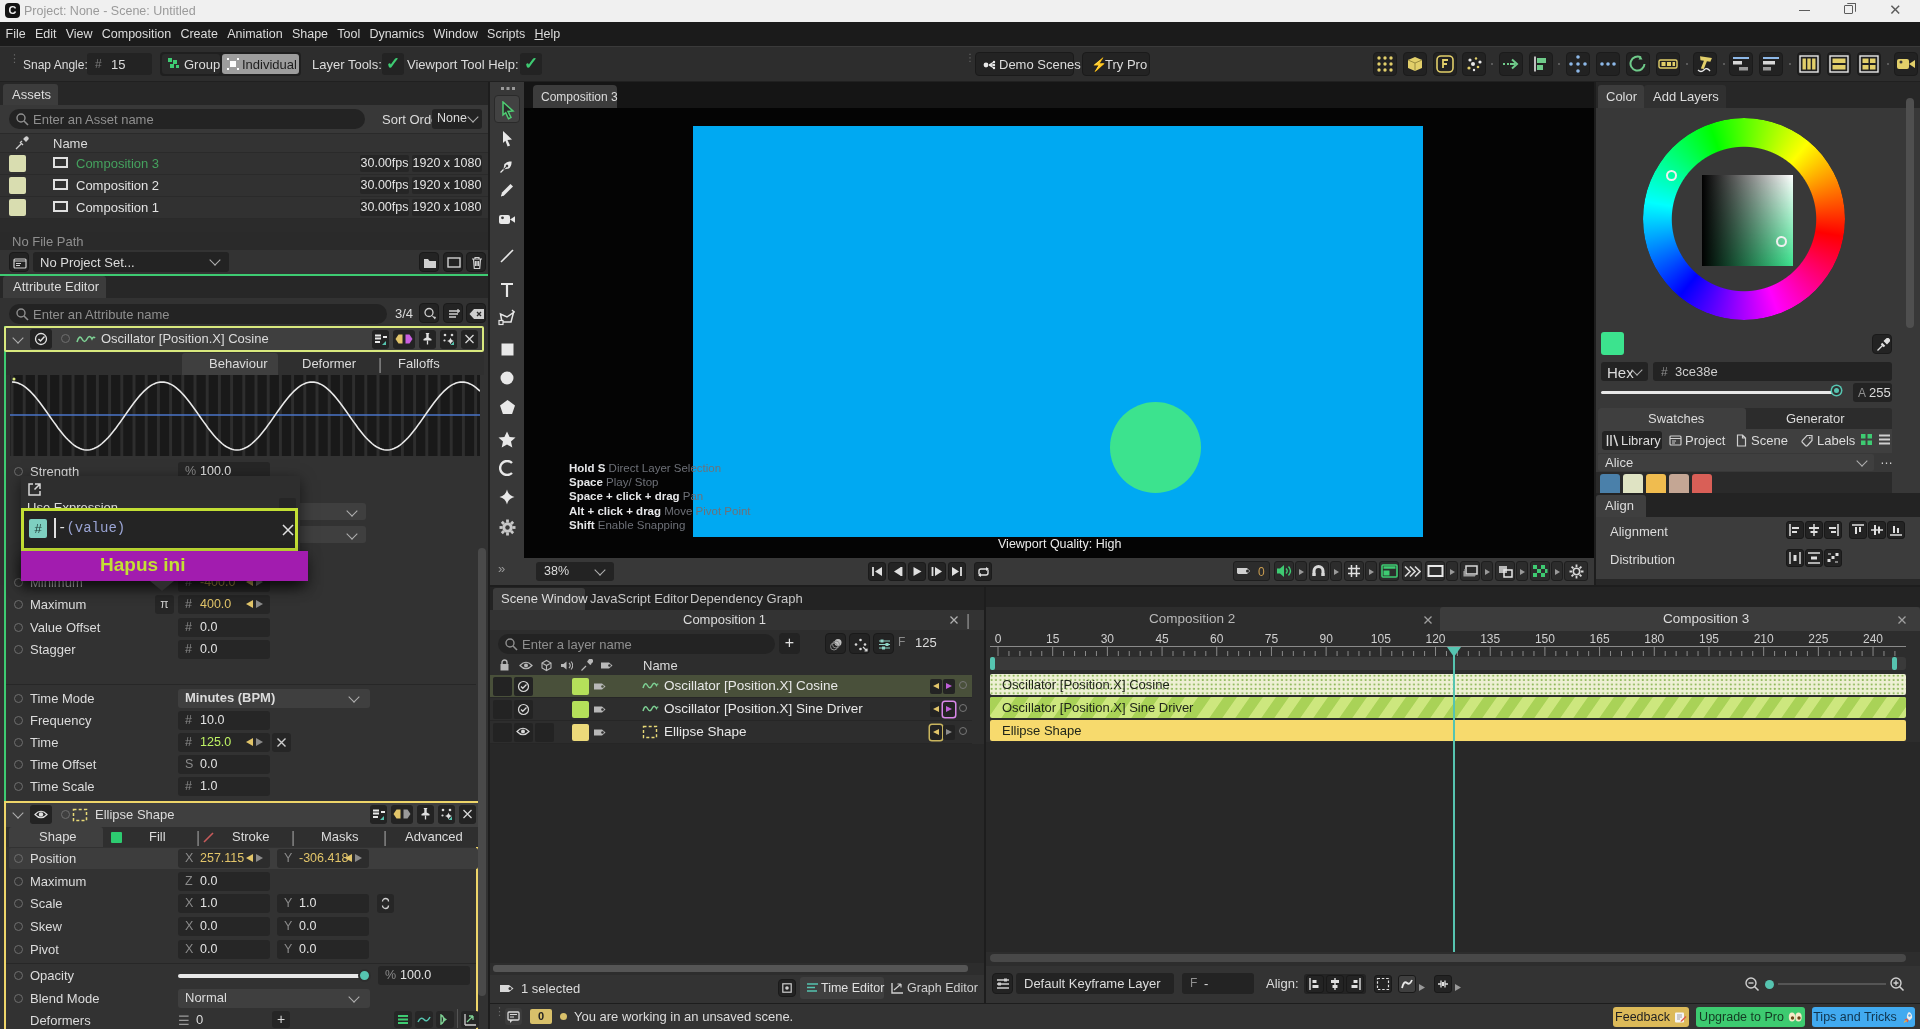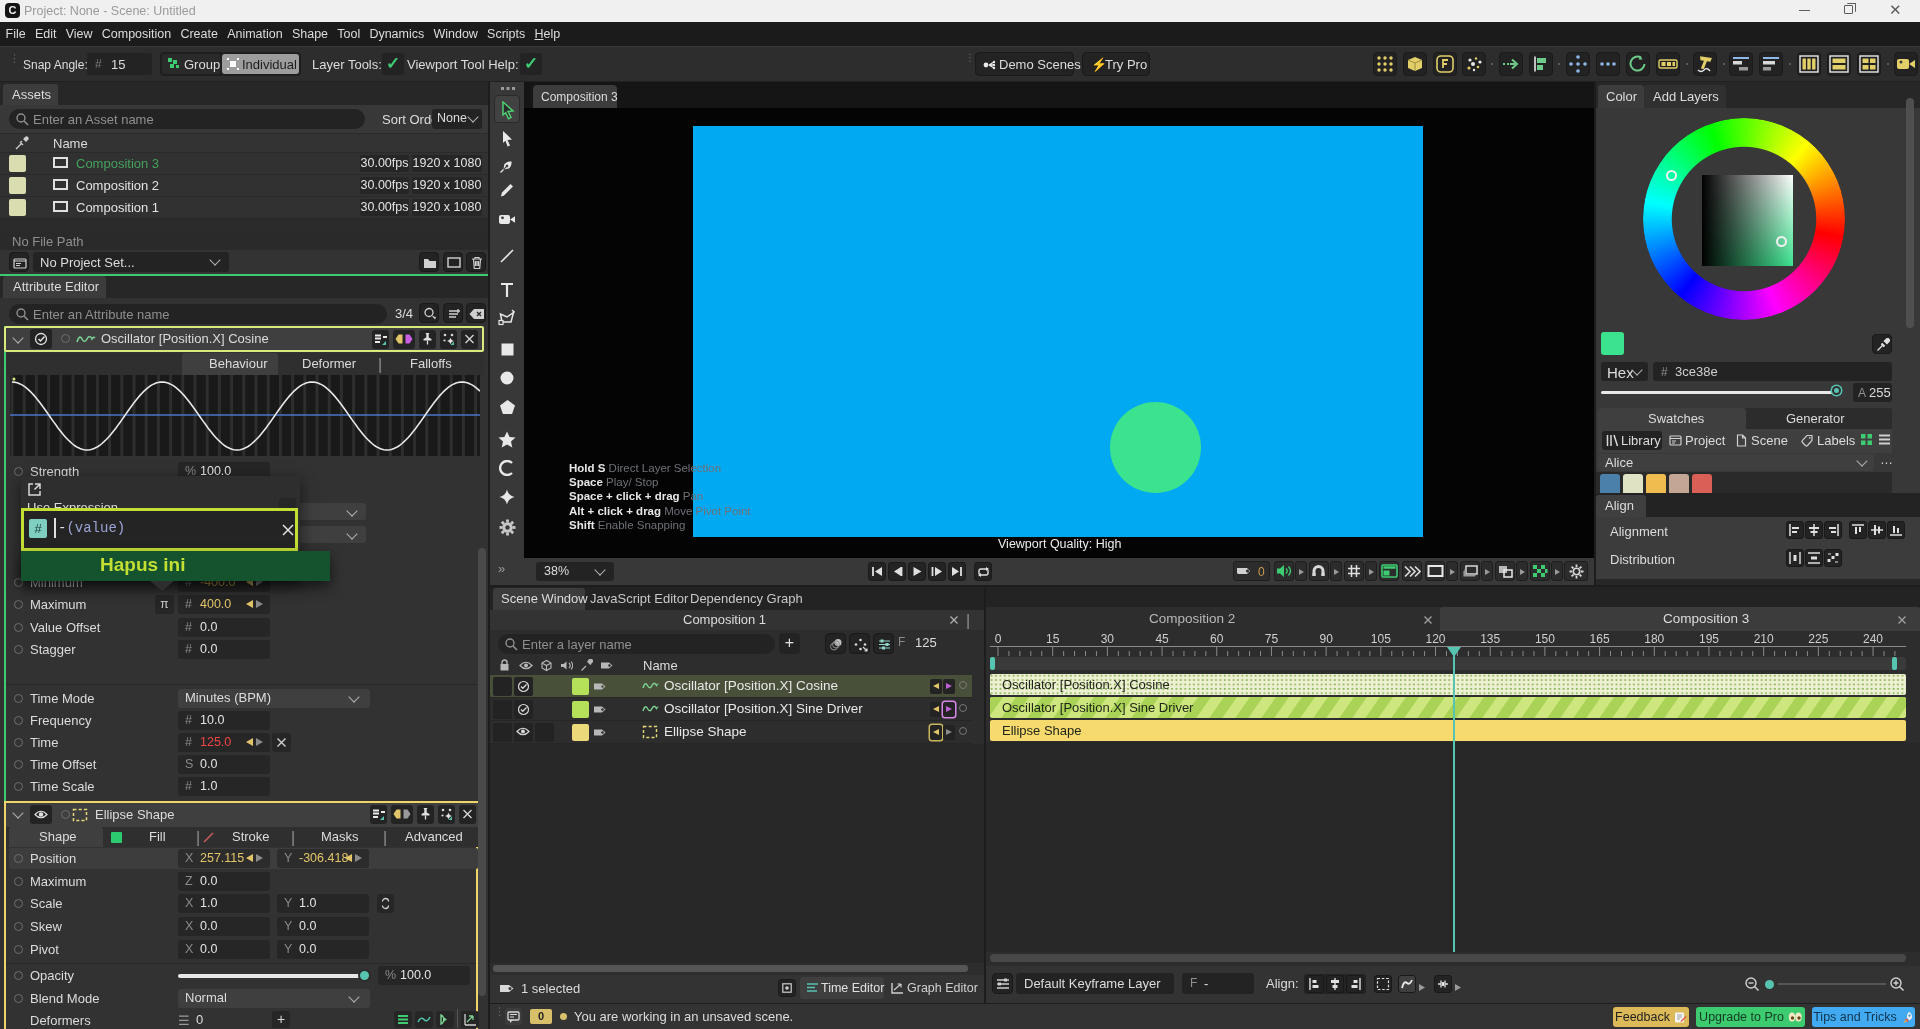--- a/index.html
+++ b/index.html
@@ -414,21 +414,21 @@
     <div class="abs hbtn" style="left:455px;width:17px;"><svg width="13" height="14" viewBox="0 0 13 14">
             <path d="M2.5 3 l8 8 M10.5 3 l-8 8" stroke="#d8d8d8" stroke-width="1.3"></path>
           </svg></div>
   </div>
 
   <div class="abs" style="left:6px;top:271px;width:478px;height:22px;background:#2f2f2f;">
     <div class="abs" style="left:176px;top:0;width:96px;height:22px;background:#3f3f3f;border-radius:3px 3px 0 0;"></div>
     <span class="abs txt" style="left:203px;top:3px;">Behaviour</span>
     <span class="abs txt" style="left:296px;top:3px;">Deformer</span>
     <span class="abs muted" style="left:372px;top:3px;">|</span>
-    <span class="abs txt" style="left:392px;top:3px;margin-left:12px;">Falloffs</span>
+    <span class="abs txt" style="left:392px;top:3px;">Falloffs</span>
   </div>
 
   <div class="abs" style="left:10px;top:293px;width:470px;height:81px;background:#191919;" id="wavegraph">
     <svg width="470" height="81">
       <g id="gridlines">
             <line x1="2" y1="0" x2="2" y2="81" stroke="#2e2e2e" stroke-width="3"></line>
             <line x1="14.2" y1="0" x2="14.2" y2="81" stroke="#2e2e2e" stroke-width="3"></line>
             <line x1="26.4" y1="0" x2="26.4" y2="81" stroke="#2e2e2e" stroke-width="3"></line>
             <line x1="38.599999999999994" y1="0" x2="38.599999999999994" y2="81" stroke="#2e2e2e" stroke-width="3"></line>
             <line x1="50.8" y1="0" x2="50.8" y2="81" stroke="#2e2e2e" stroke-width="3"></line>
@@ -528,41 +528,41 @@
           <i>#</i>
           <b>0.0</b>
         </span>
       </div>
 
   <div class="abs" style="left:6px;top:602px;width:470px;height:1px;background:#272727;"></div>
 
   <div class="abs arow" style="top:607px;">
         <span class="radio abs" style="left:14px;top:5px;"></span>
         <span class="abs lbl">Time Mode</span>
-    <div class="abs" style="left:178px;top:0;width:192px;height:19px;background:#3f3f3f;border-radius:3px;">
+    <div class="abs" style="left:178px;top:0;width:192px;height:19px;background:#3f3f3f;border-radius:3px;font-weight:bold;">
           <span class="abs txt" style="left:7px;top:1px;">Minutes (BPM)</span>
           <span class="chev abs" style="left:172px;top:4px;"></span>
         </div>
       </div>
 
   <div class="abs arow" style="top:629px;">
         <span class="radio abs" style="left:14px;top:5px;"></span>
         <span class="abs lbl">Frequency</span>
         <span class="abs fld" style="left:178px;width:92px;">
           <i>#</i>
           <b>10.0</b>
         </span>
       </div>
 
   <div class="abs arow" style="top:651px;">
         <span class="radio abs" style="left:14px;top:5px;"></span>
         <span class="abs lbl">Time</span>
         <span class="abs fld" style="left:178px;width:92px;">
           <i>#</i>
-          <b style="color:#ef4444;">125.0</b>
+          <b style="color:#bef264;">125.0</b>
         </span>
         <span class="arl" style="left:246px;"></span>
         <span class="arr" style="left:256px;"></span>
     <div class="abs" style="left:272px;top:0;width:19px;height:19px;background:#262626;border-radius:3px;">
           <svg style="position:absolute;left:4px;top:4px;" width="11" height="11" viewBox="0 0 11 11">
             <path d="M1.5 1.5 l8 8 M9.5 1.5 l-8 8" stroke="#cfcfcf" stroke-width="1.4"></path>
           </svg>
         </div>
       </div>
 
@@ -774,21 +774,21 @@
     <div class="abs" style="left:258px;top:22px;width:17px;height:15px;background:#262626;border-radius:2px;"></div>
   </div>
   <div class="abs" style="left:21px;top:426px;width:277px;height:43px;background:#242424;border:3px solid #c3df34;">
     <div class="abs" style="left:5px;top:8px;width:18px;height:19px;background:#7ecfc0;border-radius:2px;color:#1d3a34;text-align:center;line-height:19px;font-size:13px;">#</div>
     <div class="abs" style="left:30px;top:7px;width:1.5px;height:20px;background:#e0e0e0;"></div>
     <span class="abs" style="left:34px;top:9px;font-family:'Liberation Mono',monospace;font-size:14px;color:#e0e0e0;">-<span style="color:#9aa4d4;">(value)</span></span>
     <div class="abs" style="left:257px;top:12px;width:14px;height:14px;"><svg width="14" height="14" viewBox="0 0 14 14">
             <path d="M2 2 l10 10 M12 2 l-10 10" stroke="#e0e0e0" stroke-width="1.5"></path>
           </svg></div>
   </div>
-  <div class="abs" style="left:21px;top:469px;width:309px;height:30px;background:#14532d;box-shadow:0 6px 14px rgba(0,0,0,0.55);">
+  <div class="abs" style="left:21px;top:469px;width:287px;height:30px;background:#a21caf;box-shadow:0 6px 14px rgba(0,0,0,0.55);">
     <span class="abs" style="left:79px;top:3px;color:#c3df34;font-size:19px;font-weight:bold;">Hapus ini</span>
   </div>
   <div class="abs" style="left:150px;top:499px;width:0;height:0;border-left:12px solid transparent;border-right:12px solid transparent;border-top:10px solid #2e2e2e;"></div>
 </div>
 
 <div id="toolstrip" class="abs" style="left:490px;top:82px;width:34px;height:503px;background:#383838;">
   <div class="abs" style="left:11px;top:5px;width:14px;height:3px;">
         <svg class="abs" style="left:0;top:0;" width="14" height="3">
           <rect x="0" y="0" width="3" height="3" fill="#9a9a9a"></rect>
           <rect x="5.5" y="0" width="3" height="3" fill="#9a9a9a"></rect>

